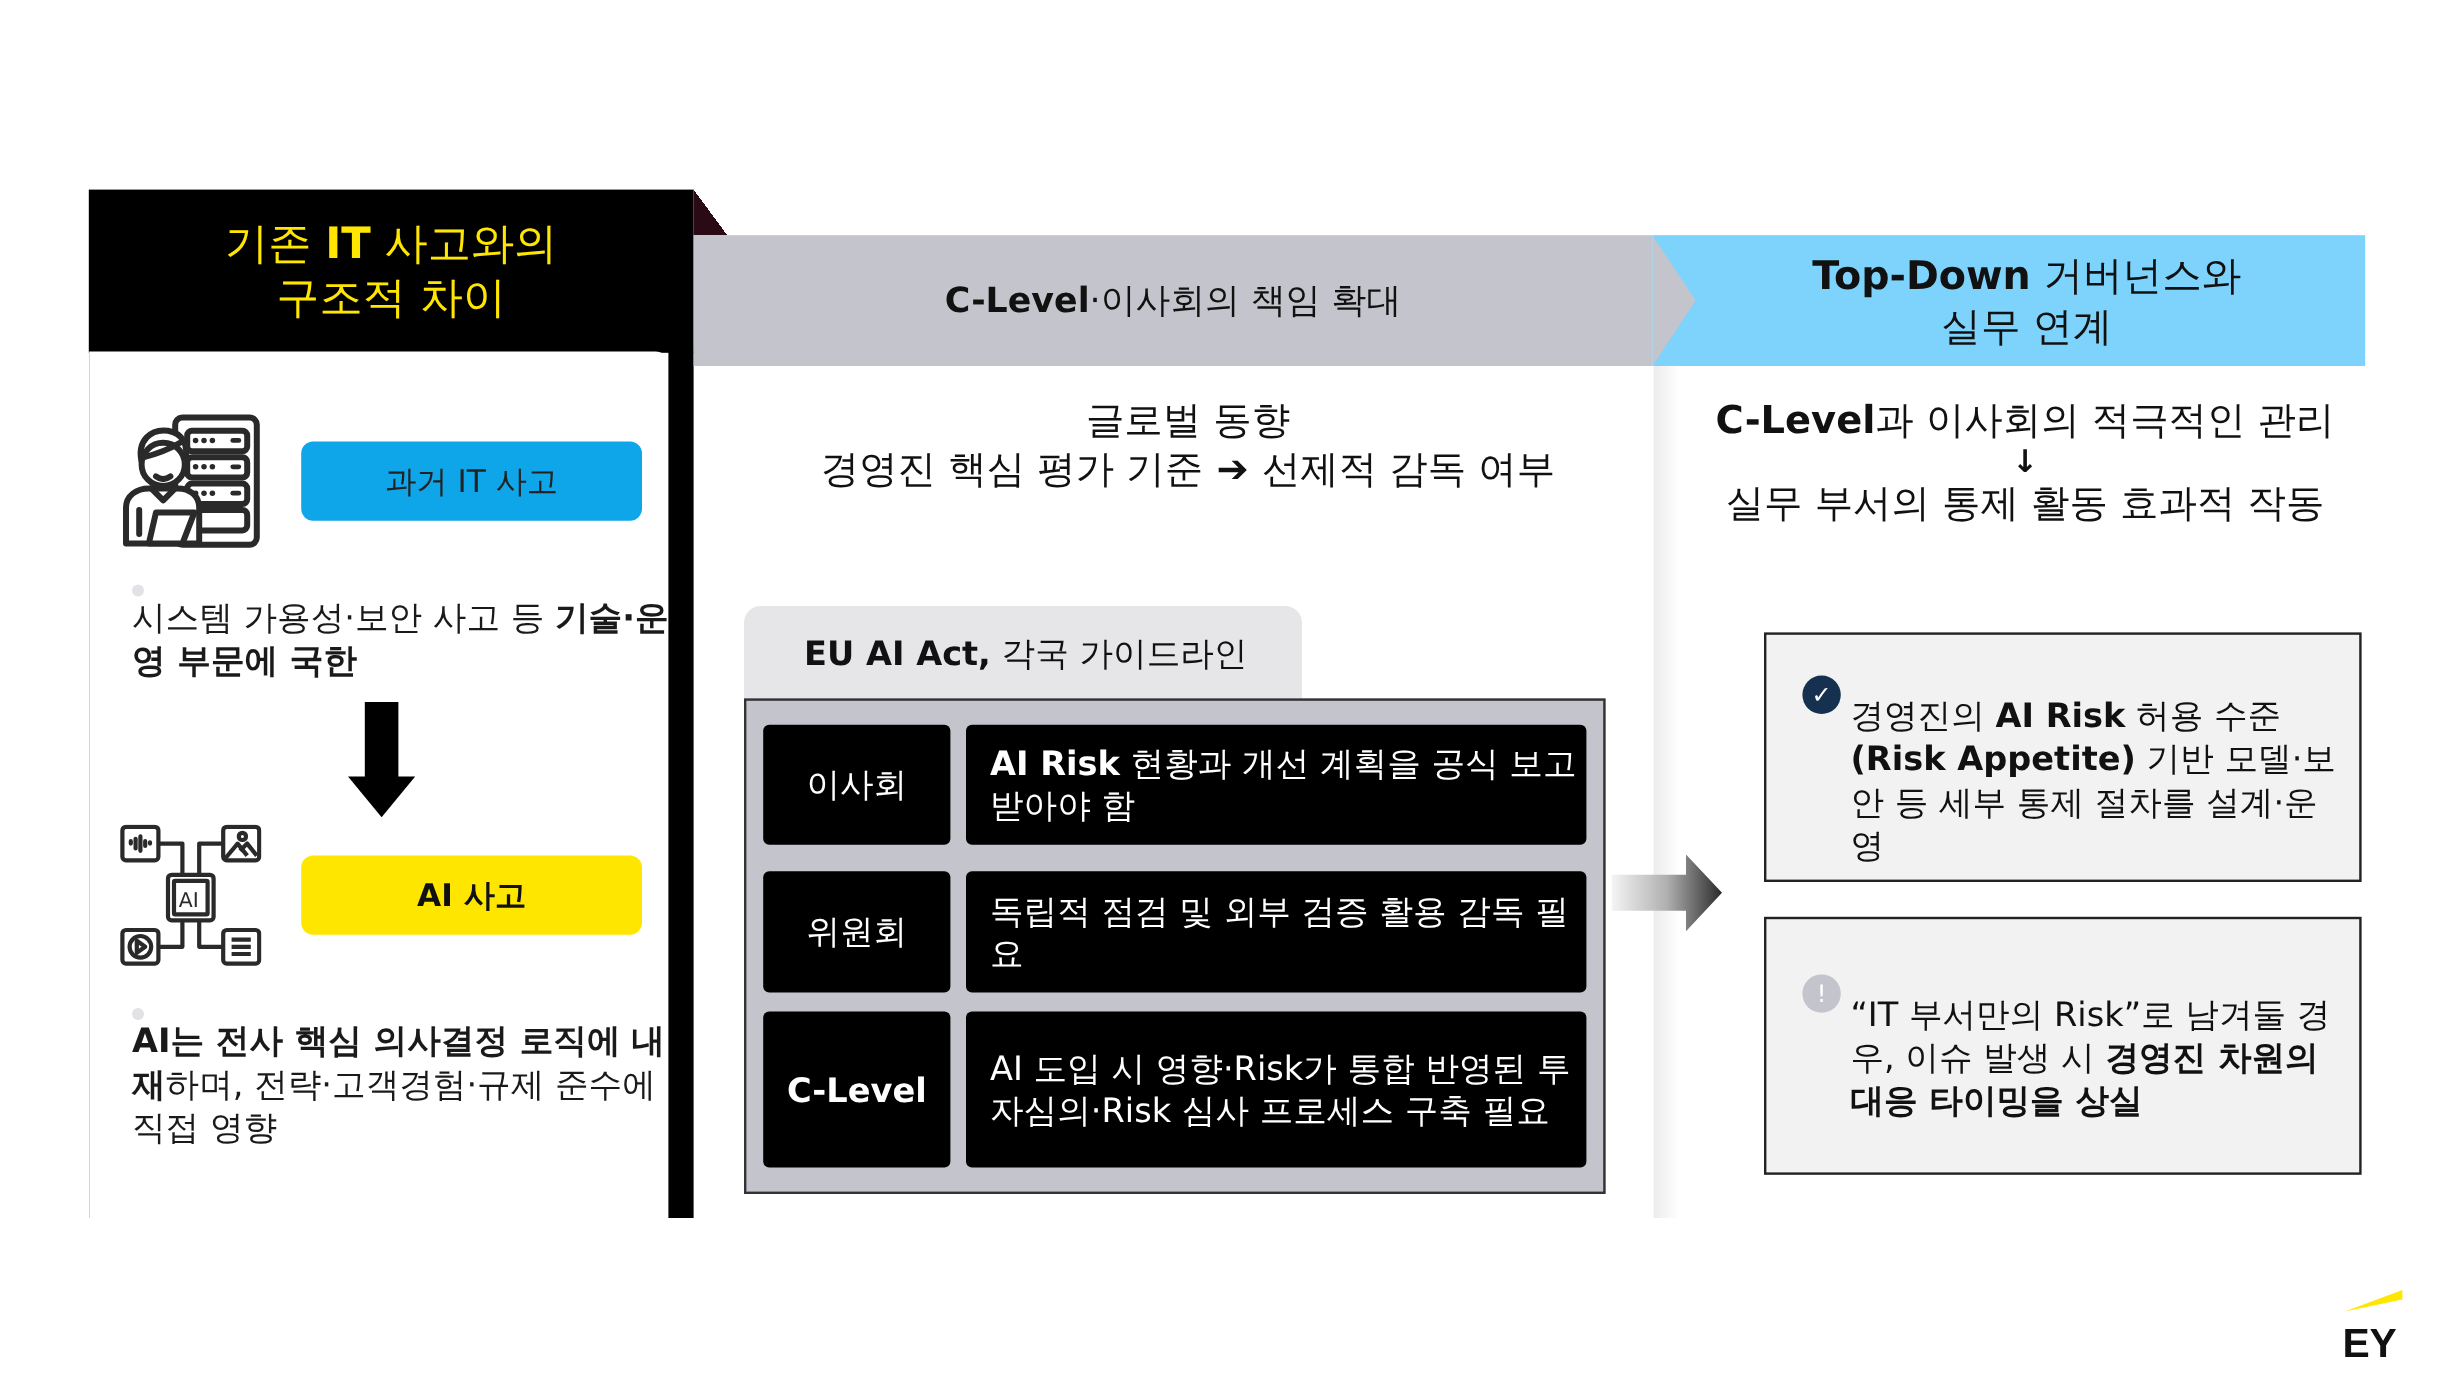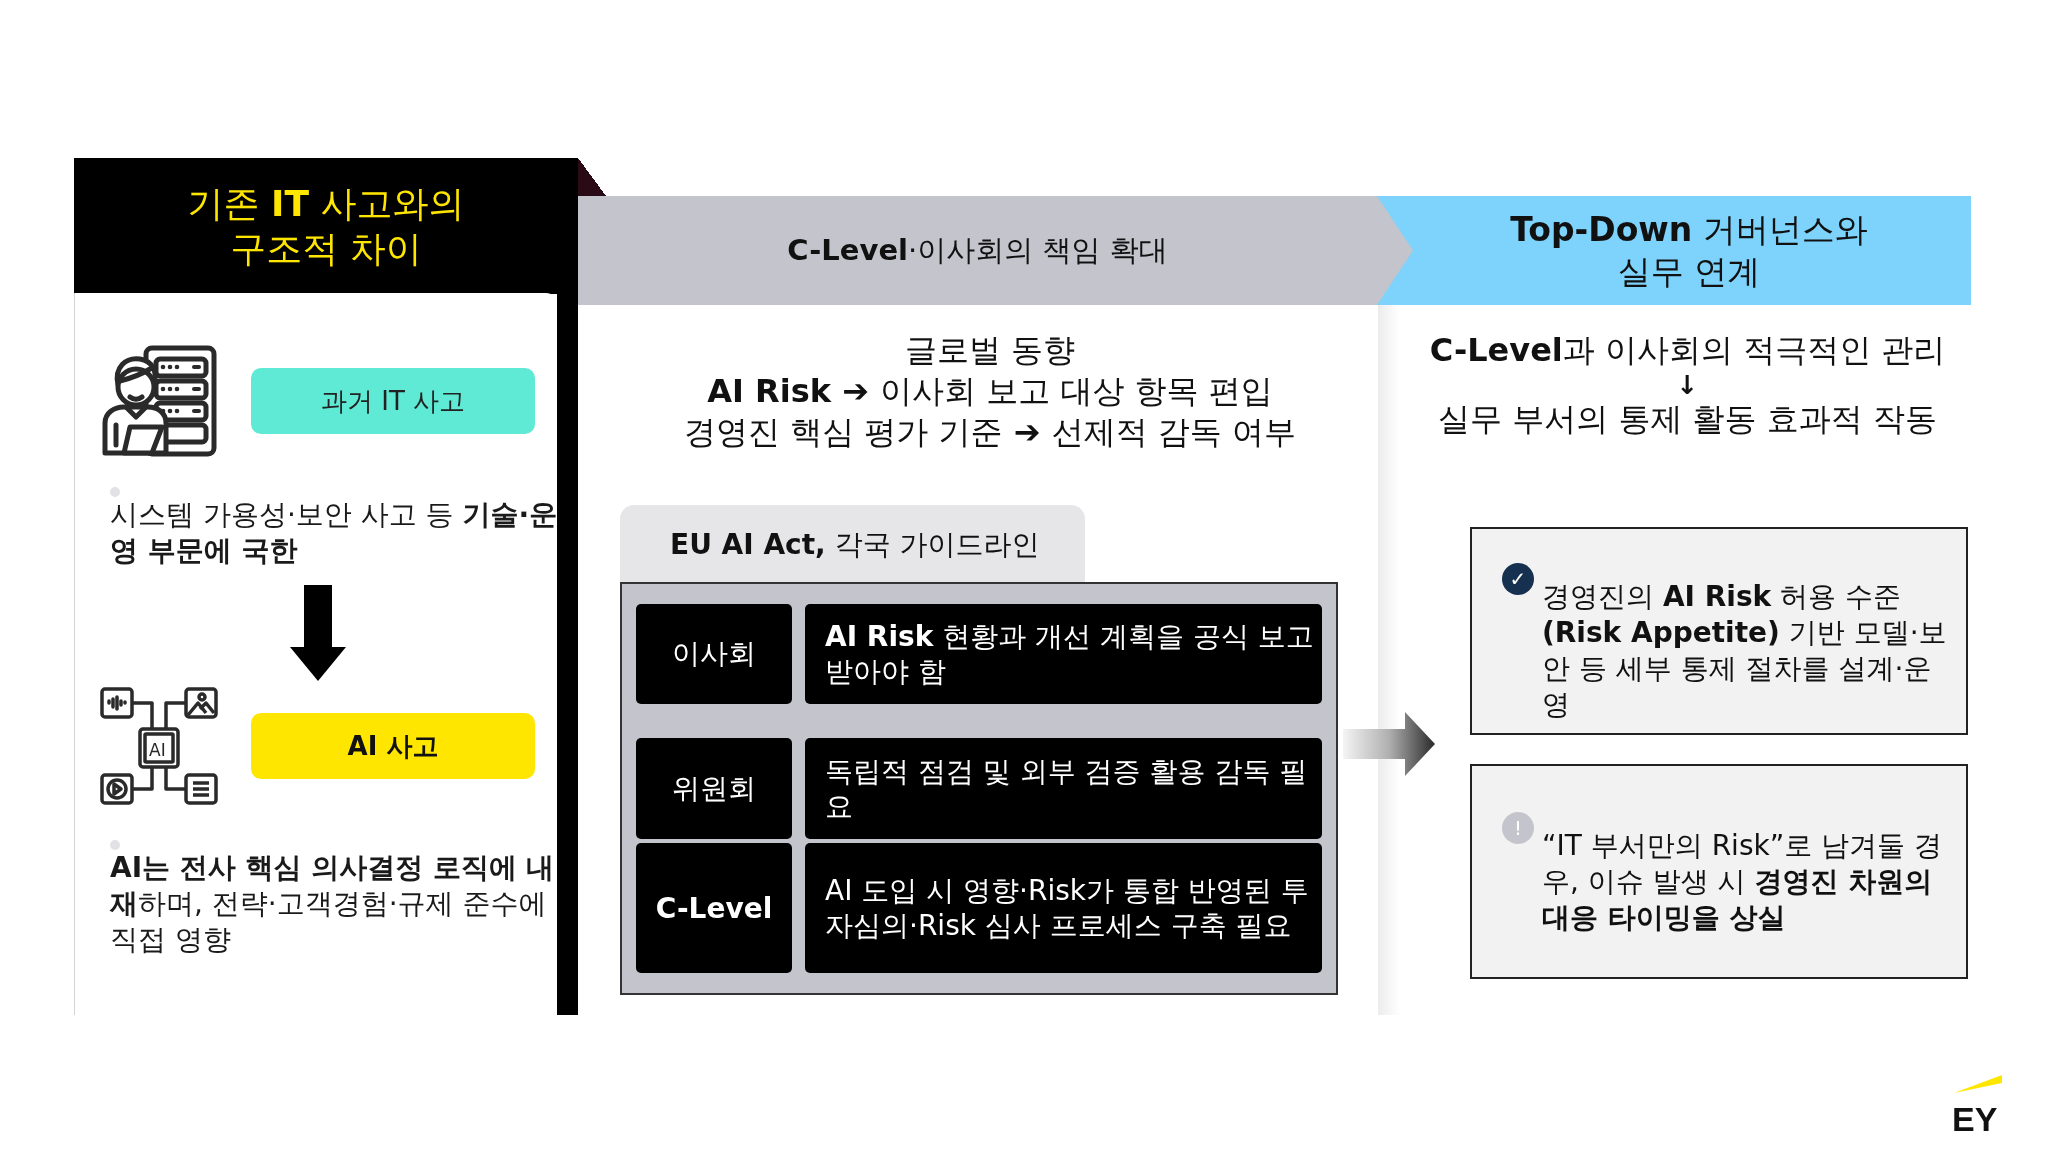--- a/index.html
+++ b/index.html
@@ -11,21 +11,21 @@
   
   .left-header { left: 74px; top: 158px; width: 504px; height: 136px; background: #000; display: flex; align-items: center; justify-content: center; text-align: center; }
   .left-header .t { color: #ffe600; font-size: 36px; line-height: 45px; font-weight: normal; text-align: center; }
   .left-header .t b { font-weight: bold; }
   .fold2 { left: 578px; top: 158px; width: 28px; height: 38px; background: linear-gradient(to top right, #2a0a14 50%, transparent 50%); }
   .left-card { left: 74px; top: 293px; width: 484px; height: 722px; background: #fff; border-left: 1px solid #d4d4d4; border-top-right-radius: 12px; }
   .left-bar { left: 557px; top: 293px; width: 21px; height: 722px; background: #000; }
 
   .icon-box { width: 118px; height: 112px; }
   .pill { height: 66px; border-radius: 10px; display: flex; align-items: center; justify-content: center; font-size: 26px; }
-  .pill-gray { background: #5eead4; color: #222; }
+  .pill-gray { background: #0ea5e9; color: #222; }
   .pill-yellow { background: #ffe600; color: #111; font-weight: bold; }
 
   .bullet { display: flex; font-size: 28px; line-height: 36px; color: #1a1a1a; flex-direction: column; }
   .bullet .dot { width: 10px; height: 10px; border-radius: 50%; background: #e2e2e6; margin-top: 13px; margin-right: 22px; flex: none; }
   .bullet b { font-weight: bold; }
 
   .down-arrow { left: 290px; top: 585px; width: 56px; height: 98px; }
 
   
   .mid-band { left: 578px; top: 196px; width: 799px; height: 109px; background: #c4c4cc; display: flex; align-items: center; justify-content: center; font-size: 29px; color: #111; }
@@ -160,41 +160,40 @@
 </div>
 <div class="abs chev">
   <svg width="36" height="109" viewBox="0 0 36 109">
       <polygon points="0,0 36,54.5 0,109" fill="#c4c4cc"></polygon>
     </svg>
 </div>
 <div class="abs right-shadow"></div>
 
 <div class="abs mid-intro">
   <div>글로벌 동향</div>
-  <div><b>AI Risk</b><b> ➔ </b><span>이사회 보고 대상 항목 편입</span></div>
   <div><span>경영진 핵심 평가 기준</span><b> ➔ </b><span>선제적 감독 여부</span></div>
 </div>
 
 <div class="abs right-intro">
   <div><b>C-Level</b><span>과 이사회의 적극적인 관리</span></div>
   <div class="arr">↓</div>
   <div>실무 부서의 통제 활동 효과적 작동</div>
 </div>
 
 <div class="abs tab">
   <span><b>EU AI Act,</b><span> 각국 가이드라인</span></span>
 </div>
 <div class="abs table">
   <div class="row" style="top:20px; height:100px;">
     <div class="cell-key">이사회</div>
     <div class="cell-val">
         <span><b>AI Risk</b><span> 현황과 개선 계획을 공식 보고받아야 함</span></span>
       </div>
   </div>
-  <div class="row" style="top:154px; height:101px;">
+  <div class="row" style="top:142px; height:101px;">
     <div class="cell-key">위원회</div>
     <div class="cell-val">
         <span>독립적 점검 및 외부 검증 활용 감독 필요</span>
       </div>
   </div>
   <div class="row" style="top:259px; height:130px;">
     <div class="cell-key bold">C-Level</div>
     <div class="cell-val">
         <span>AI 도입 시 영향·Risk가 통합 반영된 투자심의·Risk 심사 프로세스 구축 필요</span>
       </div>

